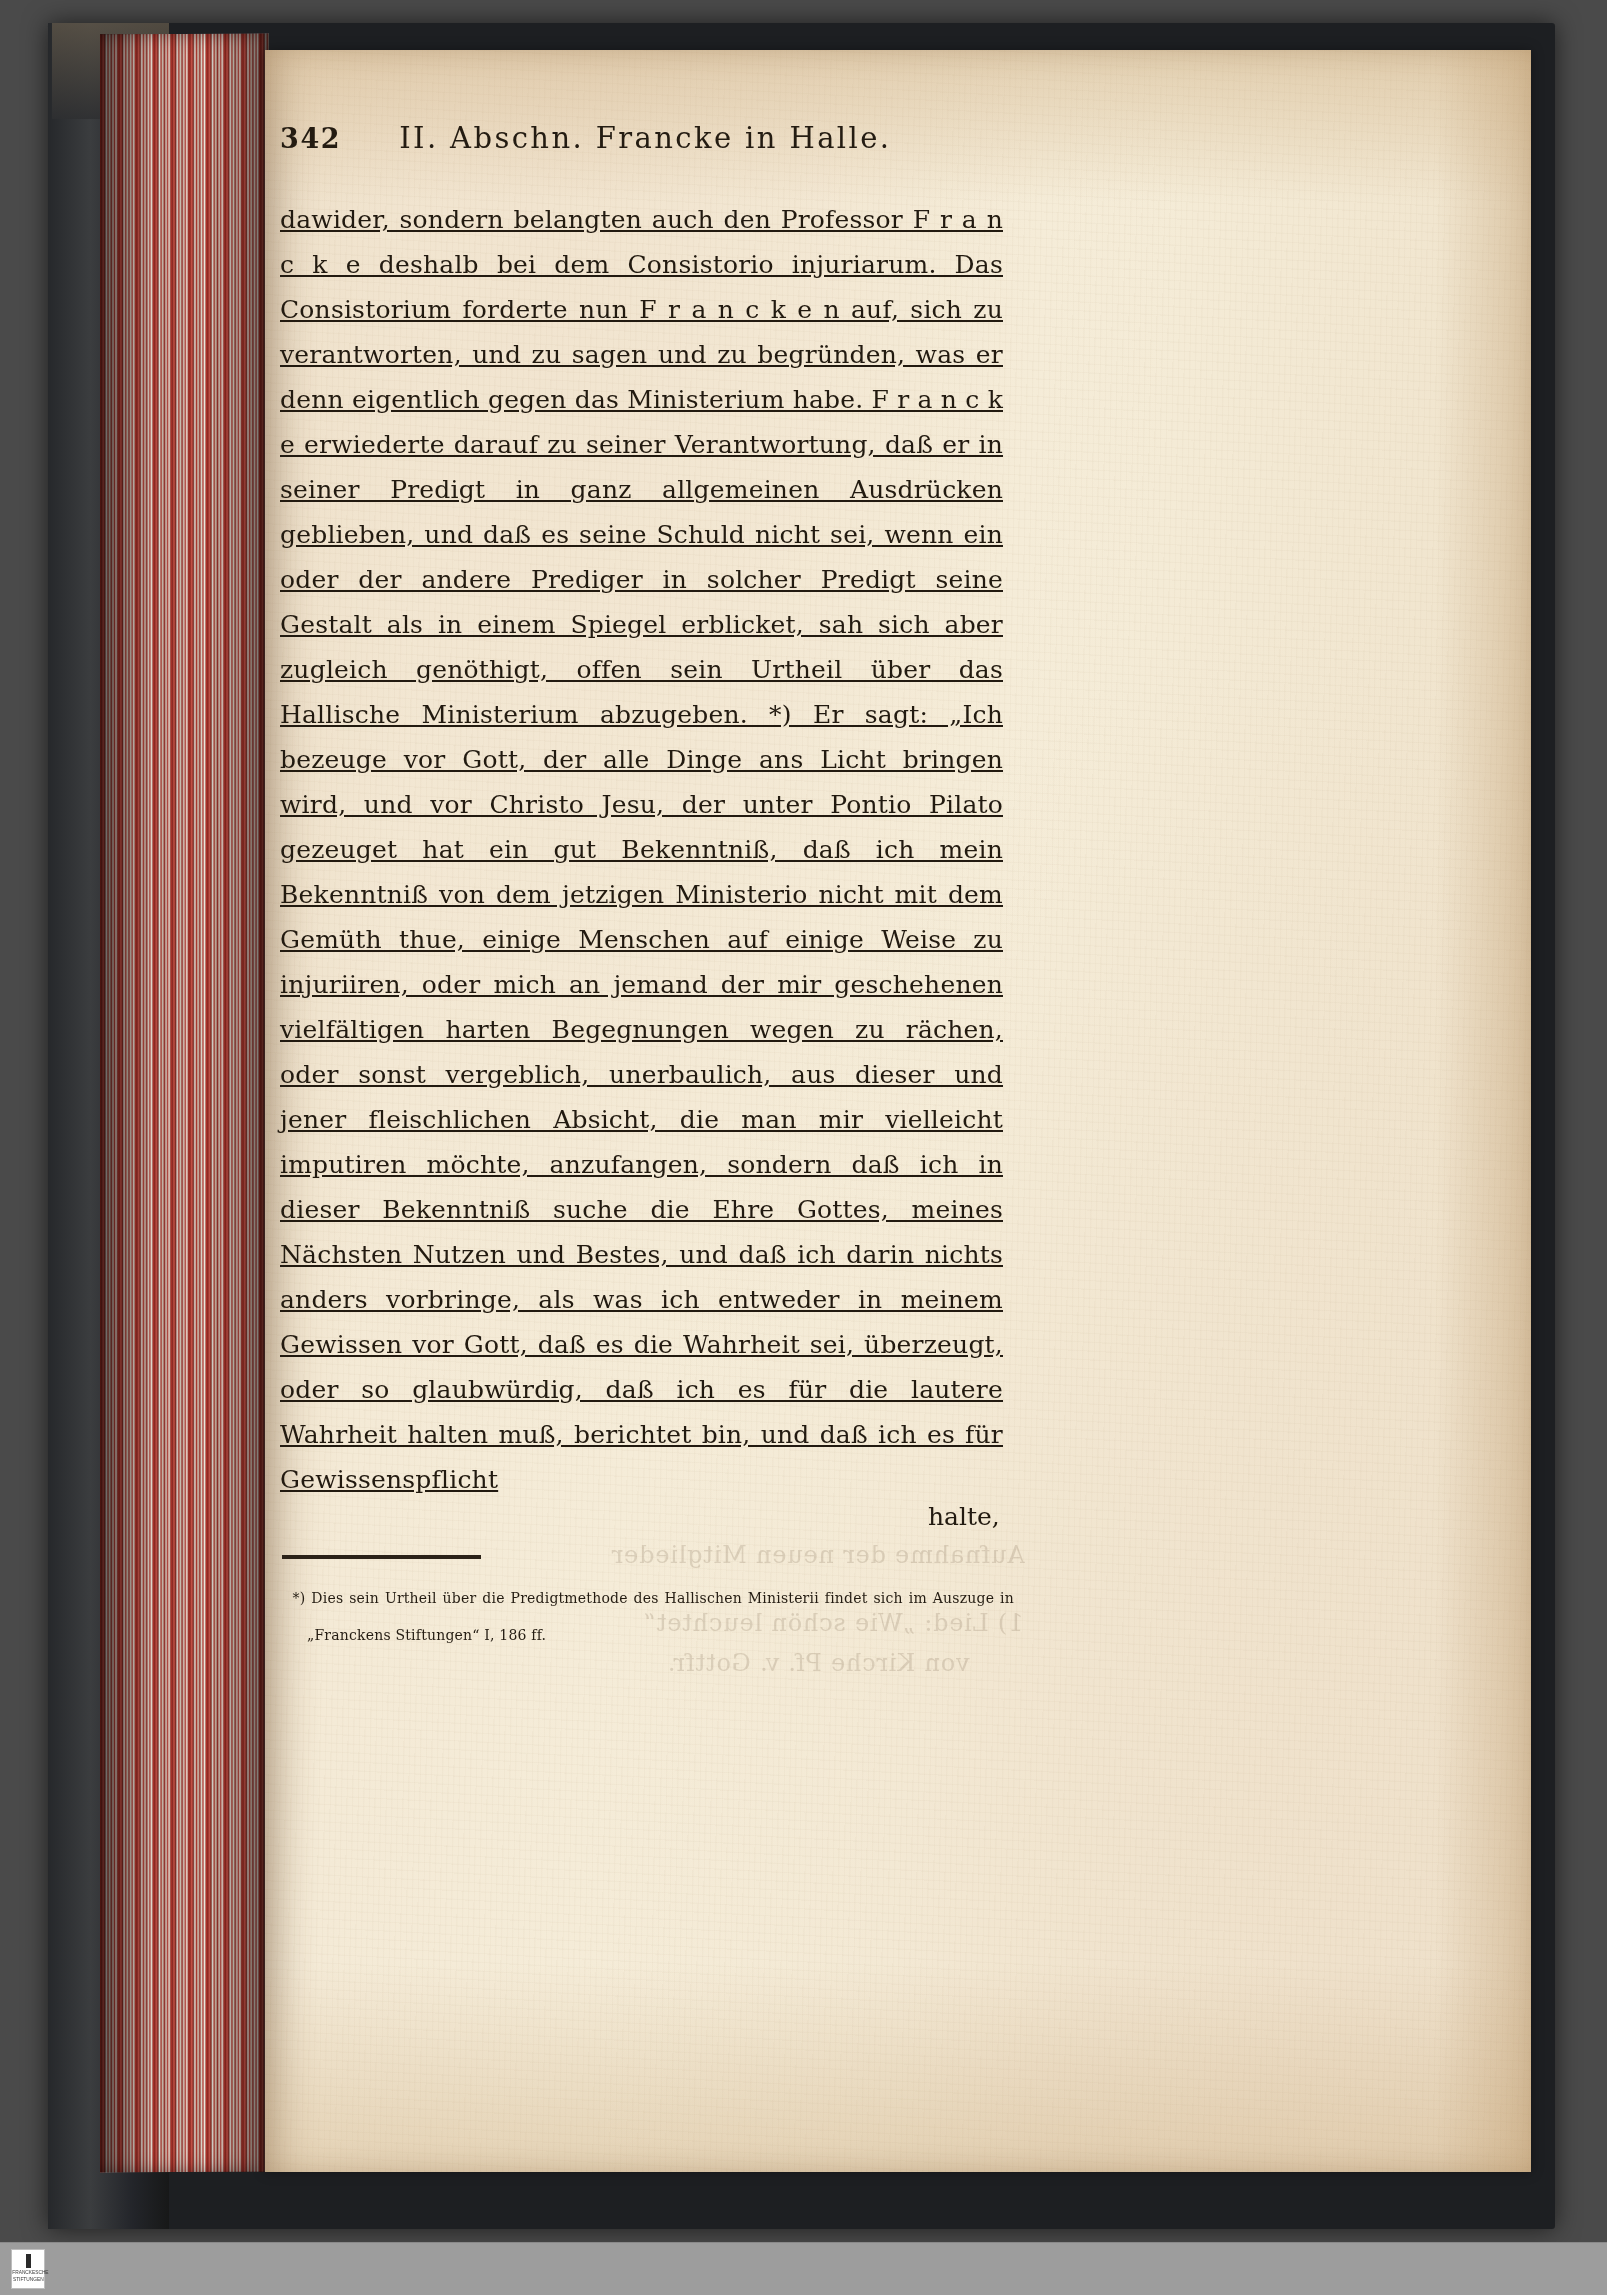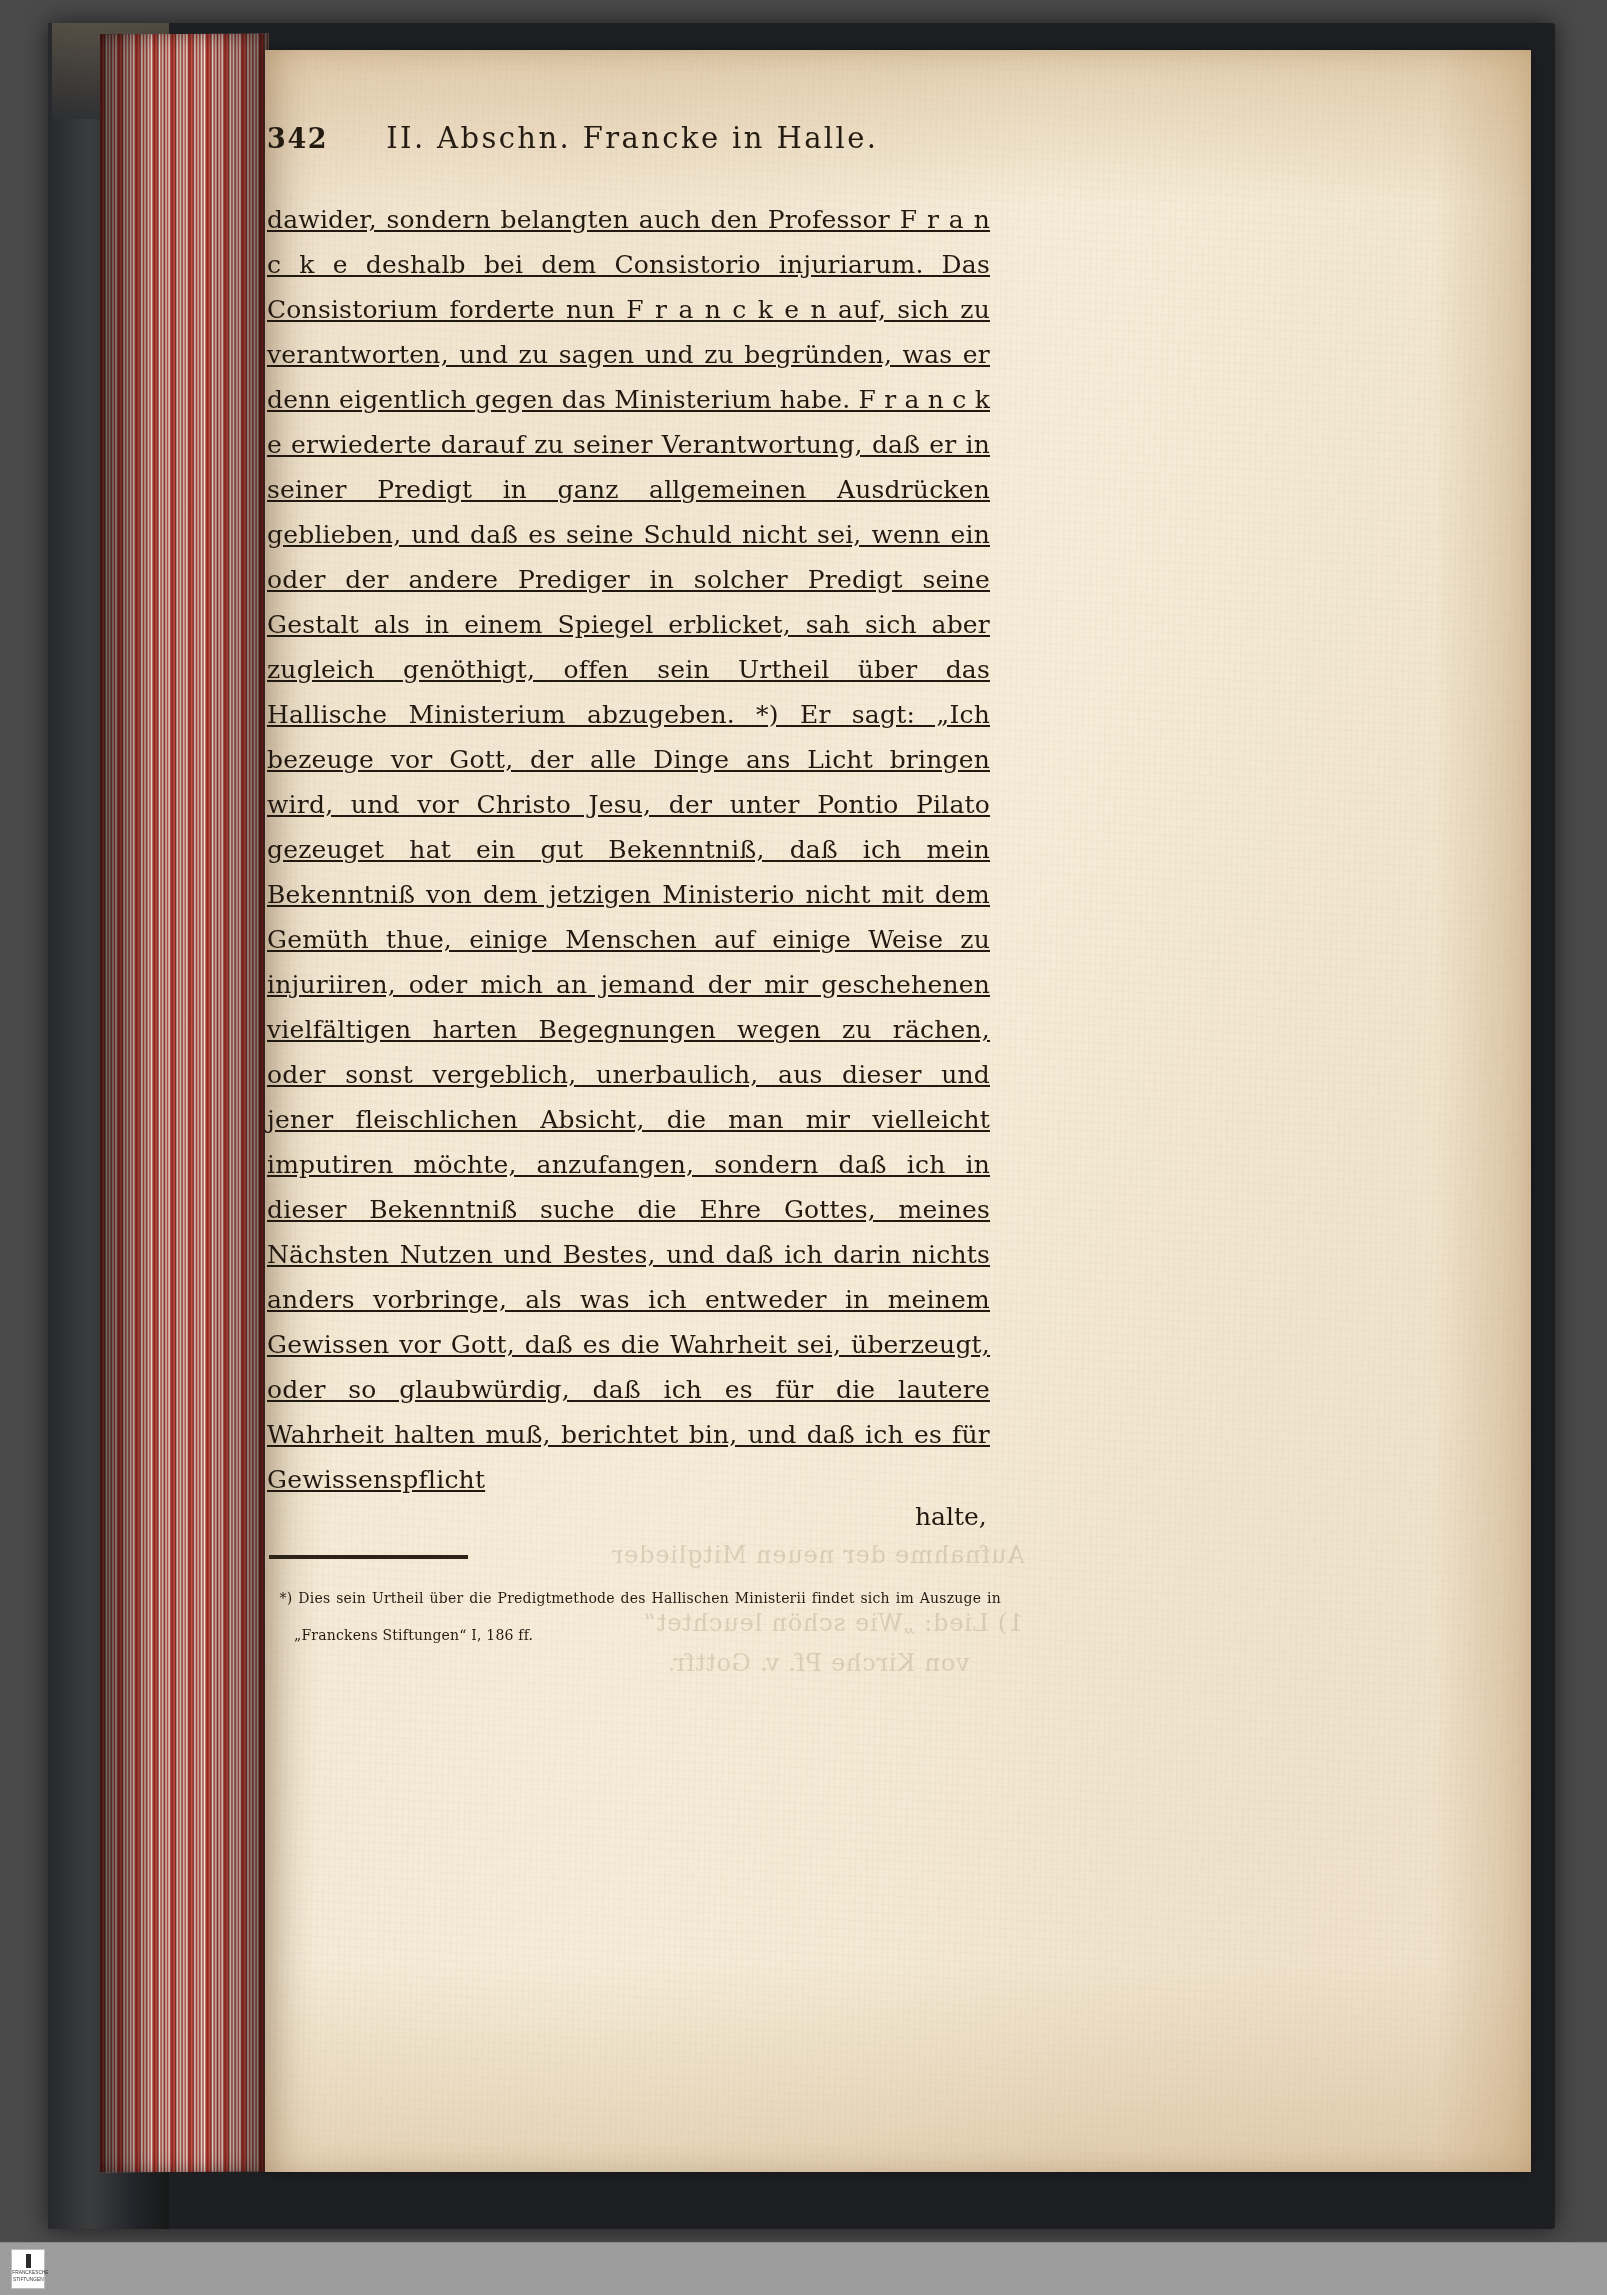--- a/index.html
+++ b/index.html
@@ -121,21 +121,21 @@
   .leaf-stain-bottom {
     position: absolute;
     left: 0; bottom: 0; width: 1266px; height: 209px;
     background: linear-gradient(0deg, rgba(192,156,108,0.32) 0%, rgba(192,156,108,0.0) 100%);
     pointer-events: none;
   }
 
   
   .text-col {
     position: absolute;
-    left: 267px;
+    left: 280px;
     top: 121px;
     width: 723px;
   }
 
   .running-head {
     display: flex;
     align-items: baseline;
     color: #241c12;
     font-family: "DejaVu Serif", serif;
     font-size: 27px;

